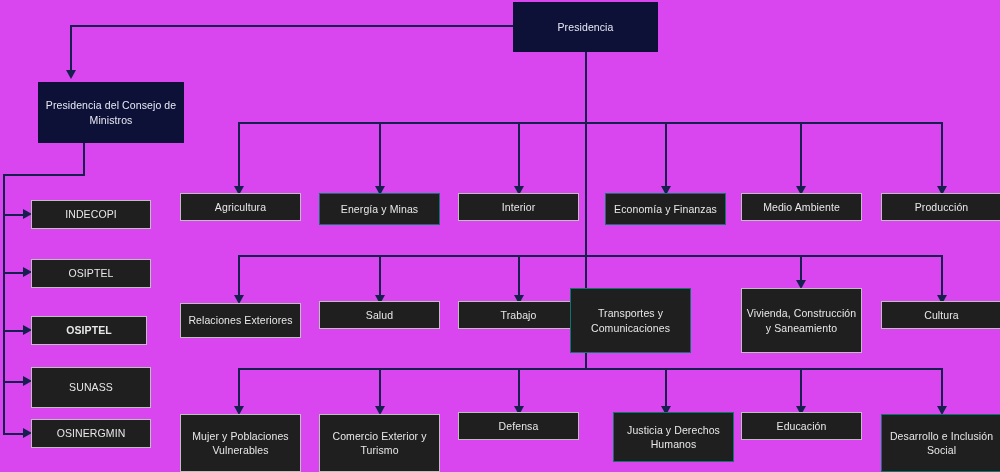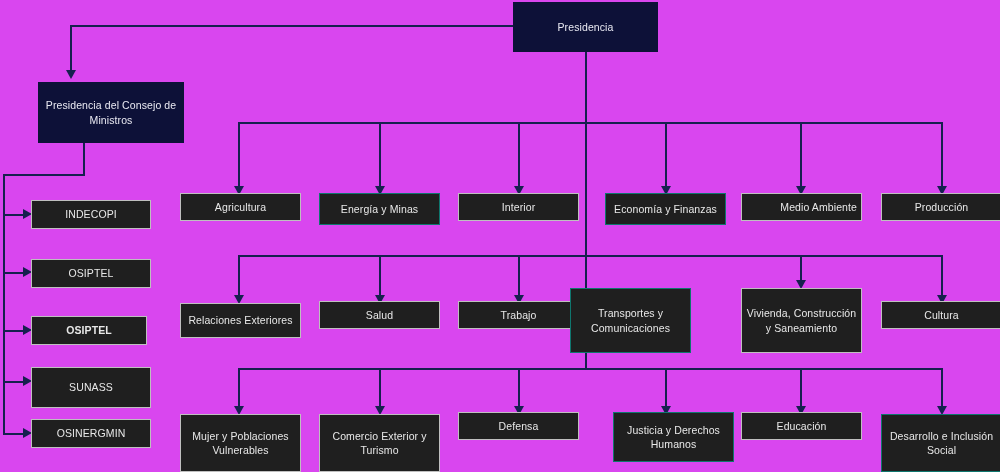--- a/index.html
+++ b/index.html
@@ -170,21 +170,21 @@
   </div>
   <div class="box dark noborder" style="left:319px; top:193px; width:121px; height:32px;">
     <span>Energía y Minas</span>
   </div>
   <div class="box dark noborder" style="left:605px; top:193px; width:121px; height:32px;">
     <span>Economía y Finanzas</span>
   </div>
   <div class="box dark" style="left:458px; top:193px; width:121px; height:28px;">
     <span>Interior</span>
   </div>
-  <div class="box dark" style="left:741px; top:193px; width:121px; height:28px;justify-content:flex-end;">
+  <div class="box dark" style="left:741px; top:193px; width:121px; height:28px;">
     <span>Medio Ambiente</span>
   </div>
   <div class="box dark" style="left:881px; top:193px; width:121px; height:28px;">
     <span>Producción</span>
   </div>
 
   <div class="box dark" style="left:180px; top:303px; width:121px; height:35px;">
     <span>Relaciones Exteriores</span>
   </div>
   <div class="box dark" style="left:319px; top:301px; width:121px; height:28px;">

